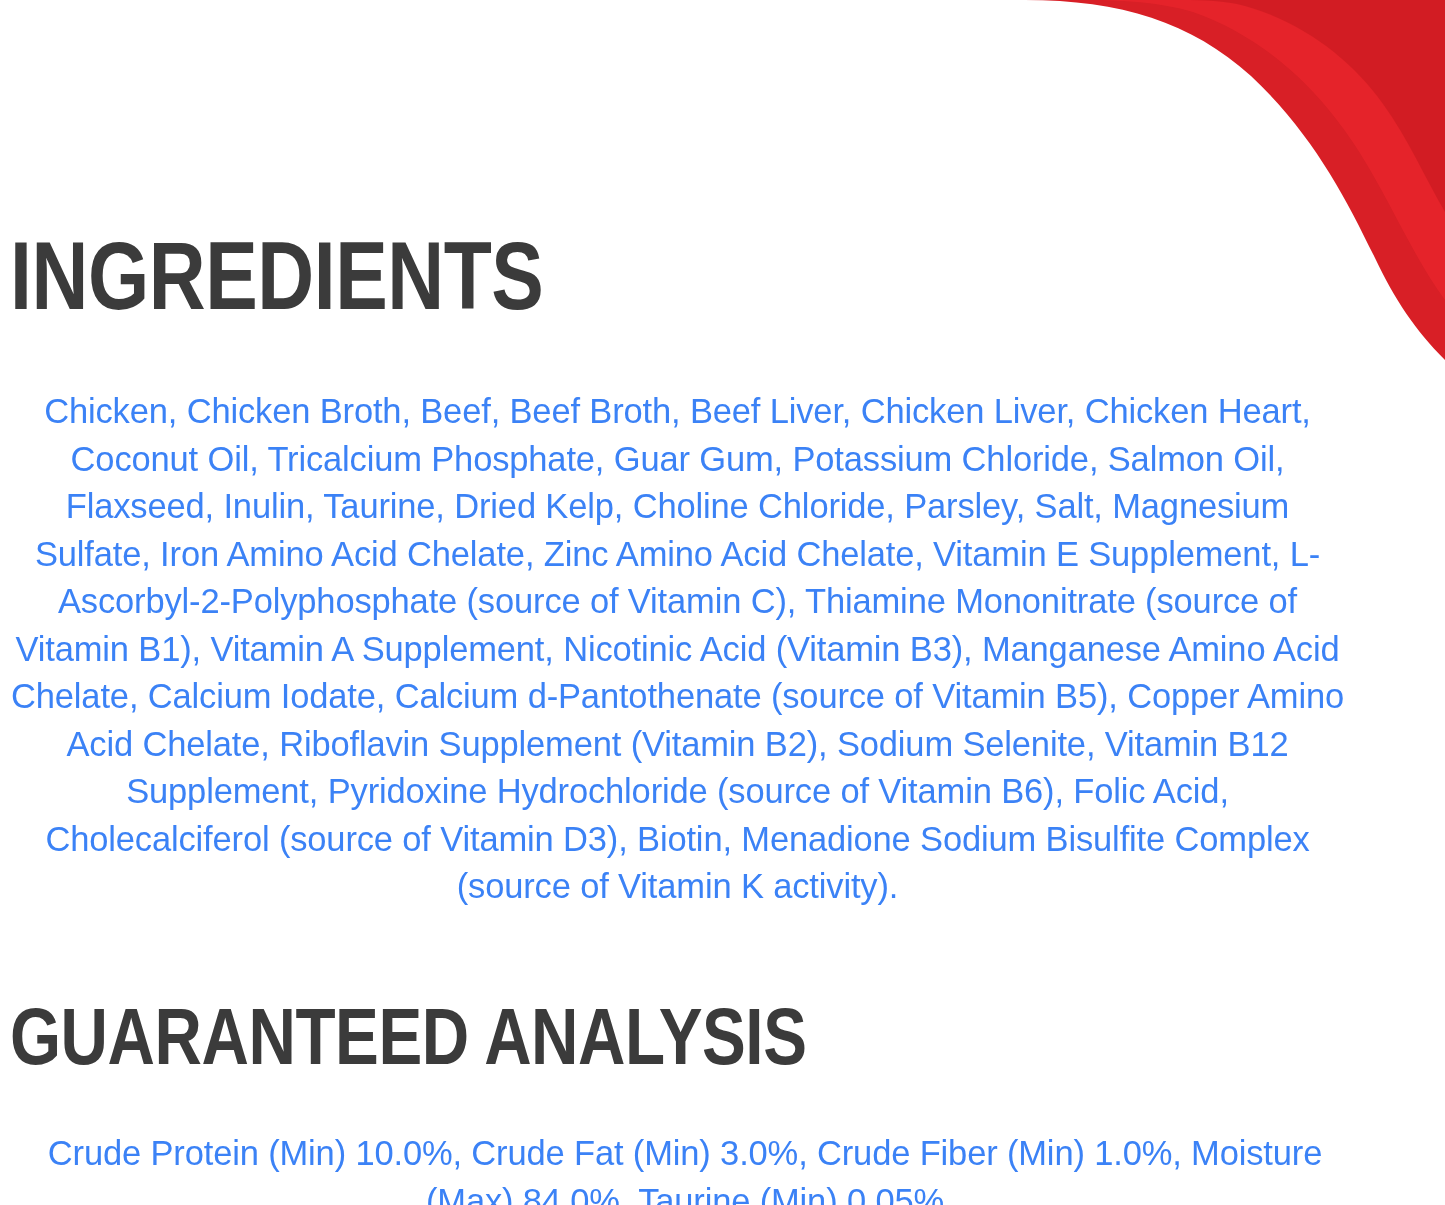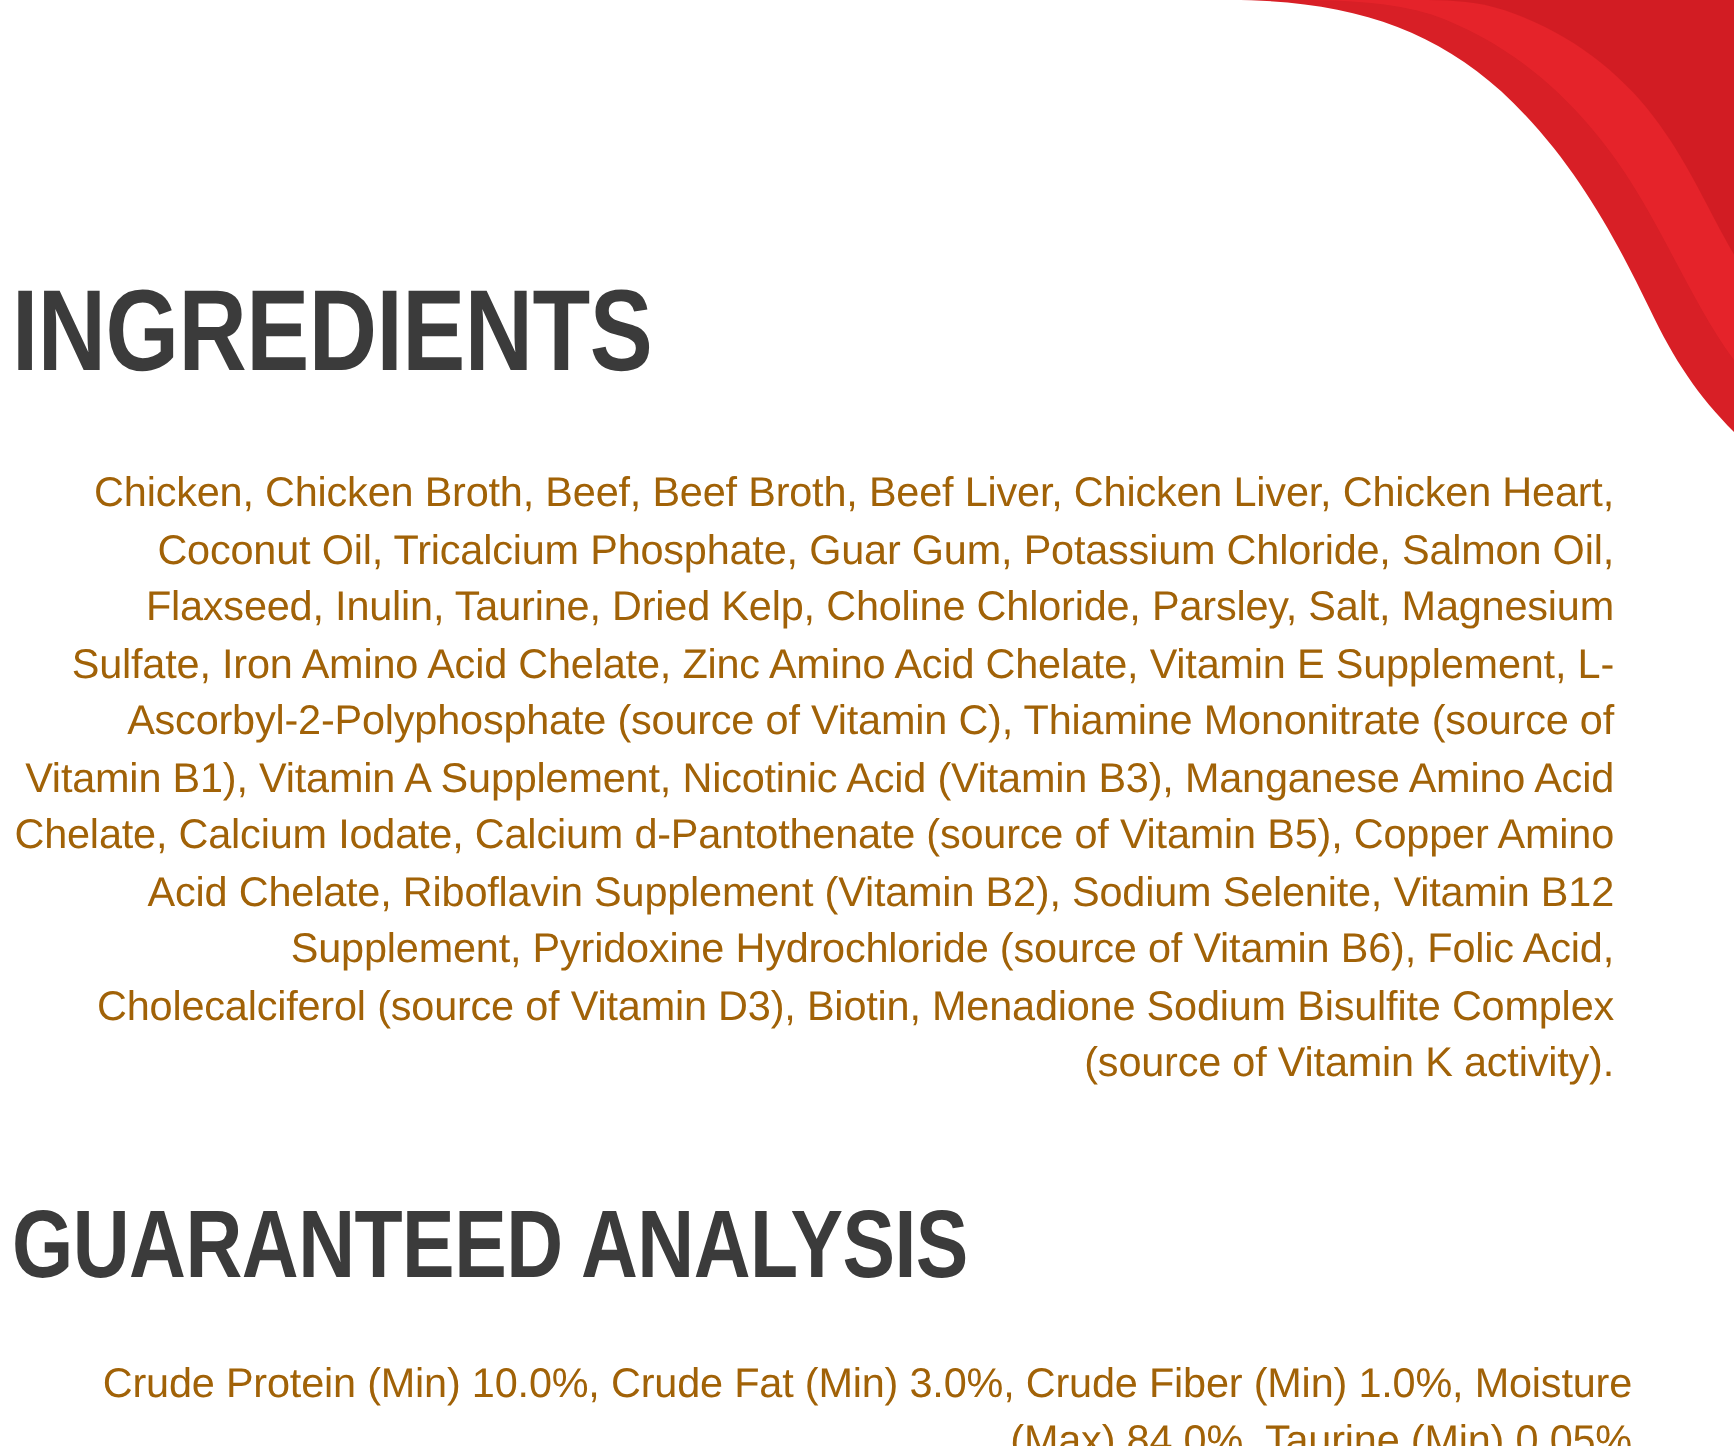--- a/index.html
+++ b/index.html
@@ -63,25 +63,25 @@
 
   #analysis-title {
     font-size: 80px;
     margin-top: 86px;
   }
 
   .body-text {
     font-family: "Liberation Sans", sans-serif;
     font-size: 34.5px;
     line-height: 47.5px;
-    color: #a16207;
+    color: #3b82f6;
     letter-spacing: -0.15px;
     margin-top: 28px;
     max-width: 1335px;
-    text-align: right;
+    text-align: center;
   }
 
   #analysis-body {
     margin-top: 26px;
     max-width: 1350px;
   }
 </style>
 </head>
 <body>
 

